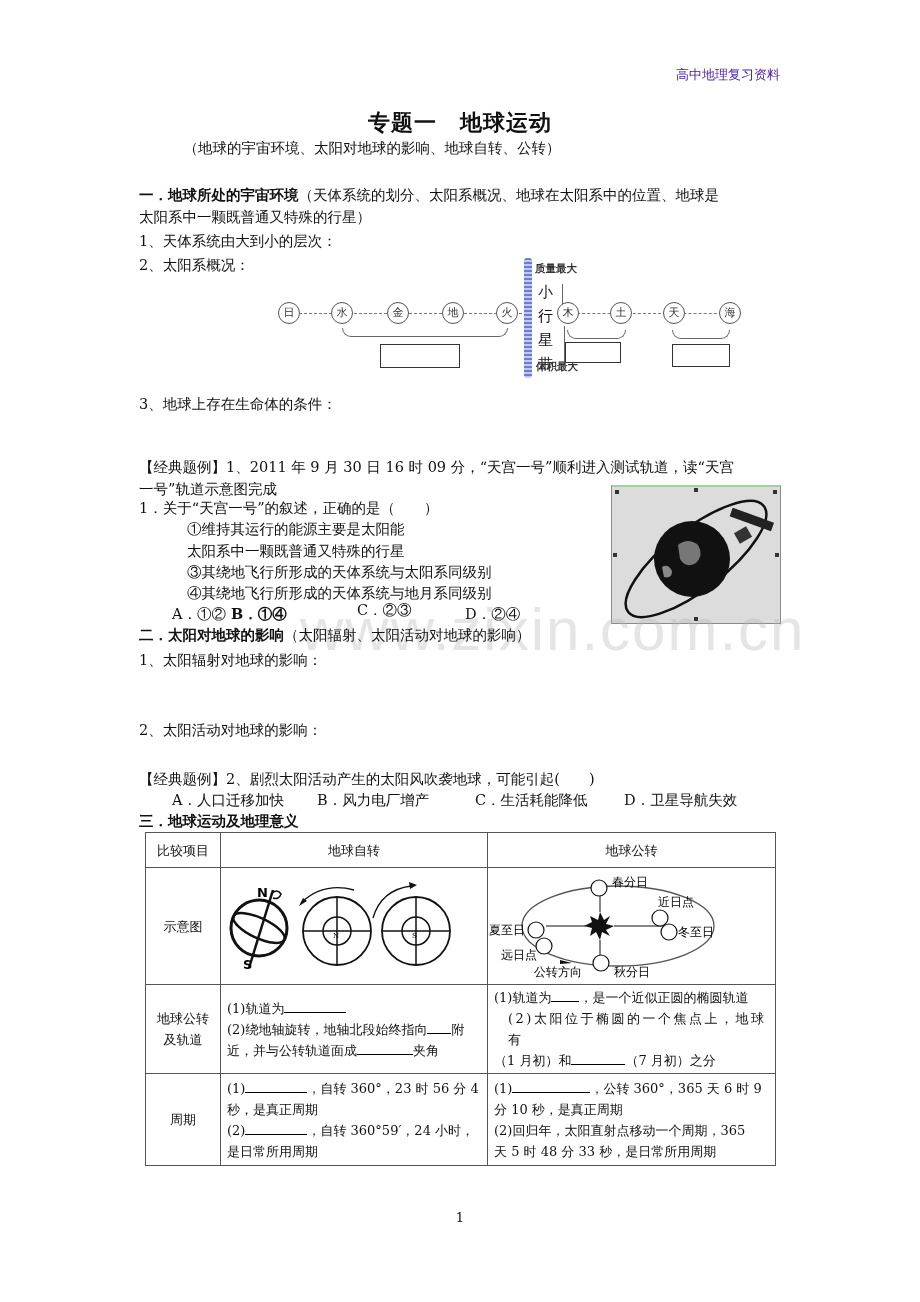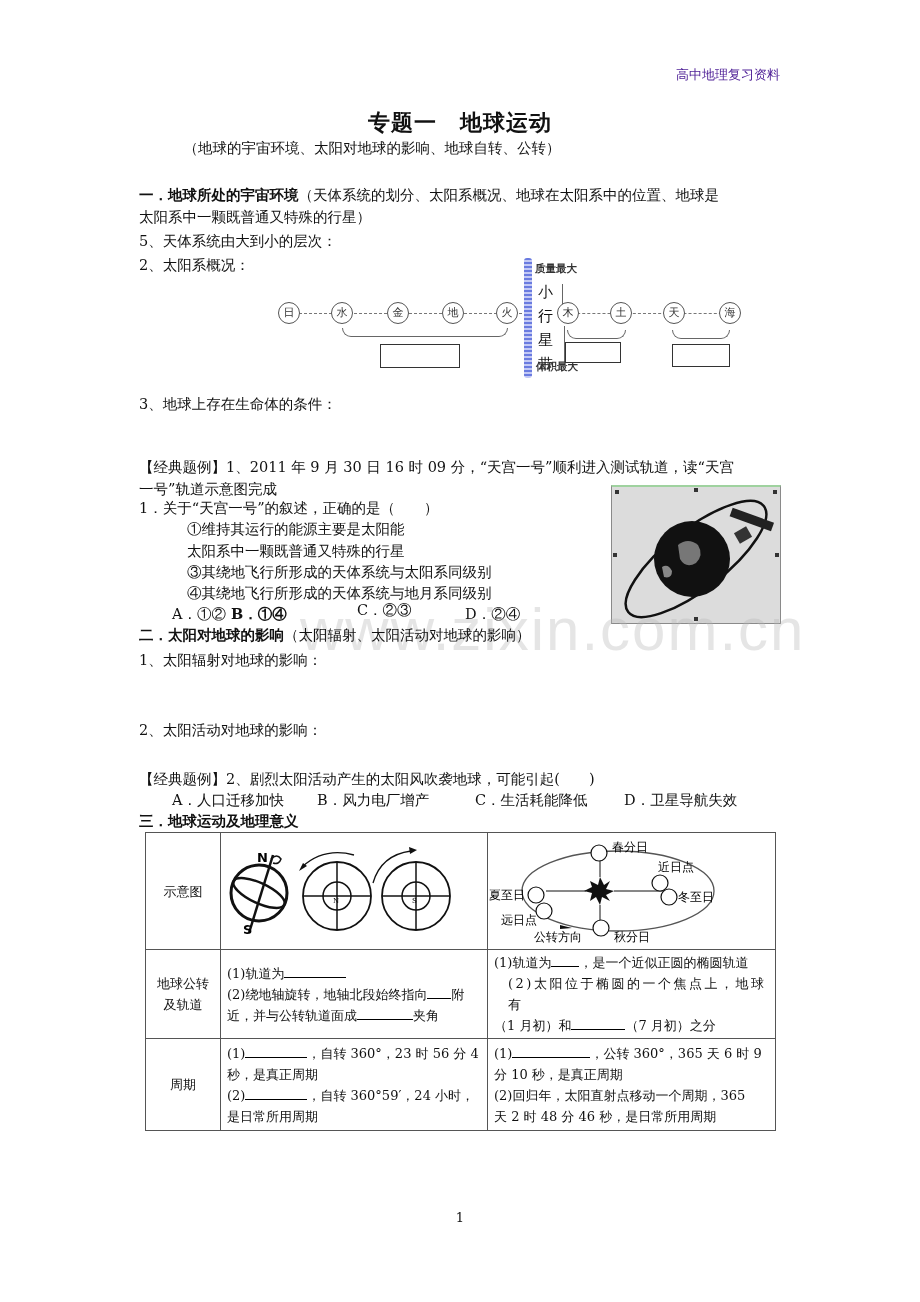--- a/index.html
+++ b/index.html
@@ -39,21 +39,21 @@
 <body>
 
 <div class="abs header-note">高中地理复习资料</div>
 <div class="abs title">专题一　地球运动</div>
 <div class="abs subtitle">（地球的宇宙环境、太阳对地球的影响、地球自转、公转）</div>
 
 <div class="abs t14" style="top:185px;left:139px;">
   <span class="bold">一．地球所处的宇宙环境</span><span>（天体系统的划分、太阳系概况、地球在太阳系中的位置、地球是</span>
 </div>
 <div class="abs t14" style="top:207px;left:139px;">太阳系中一颗既普通又特殊的行星）</div>
-<div class="abs t14" style="top:231px;left:139px;">5、天体系统由大到小的层次：</div>
+<div class="abs t14" style="top:231px;left:139px;">1、天体系统由大到小的层次：</div>
 <div class="abs t14" style="top:255px;left:139px;">2、太阳系概况：</div>
 
 <div class="solar">
   <div class="dash" style="left:22px;top:55px;width:228px;"></div>
   <div class="dash" style="left:290px;top:55px;width:170px;"></div>
   <div class="planet" style="left:6px;top:44px;">日</div>
   <div class="planet" style="left:59px;top:44px;">水</div>
   <div class="planet" style="left:115px;top:44px;">金</div>
   <div class="planet" style="left:170px;top:44px;">地</div>
   <div class="planet" style="left:224px;top:44px;">火</div>
@@ -127,20 +127,25 @@
 
 <div class="abs t14 bold" style="top:811px;left:139px;">三．地球运动及地理意义</div>
 
 <table class="cmp">
   <colgroup>
       <col style="width:75px">
       <col style="width:267px">
       <col style="width:288px">
     </colgroup>
   <tbody>
+      <tr>
+    <td class="hdr">比较项目</td>
+    <td class="hdr">地球自转</td>
+    <td class="hdr">地球公转</td>
+  </tr>
   <tr style="height:112px;">
     <td class="lbl">示意图</td>
     <td style="padding:0;">
       <svg width="267" height="110" viewBox="0 0 267 110">
         <circle cx="38" cy="60" r="28" fill="none" stroke="#111" stroke-width="3"></circle>
         <ellipse cx="38" cy="60" rx="28" ry="10" transform="rotate(25 38 60)" fill="none" stroke="#111" stroke-width="2.5"></ellipse>
         <line x1="52" y1="22" x2="28" y2="100" stroke="#111" stroke-width="2.5"></line>
         <text x="36" y="29" font-size="13" font-weight="bold" font-family="DejaVu Sans, sans-serif">N</text>
         <text x="22" y="101" font-size="13" font-weight="bold" font-family="DejaVu Sans, sans-serif">S</text>
         <path d="M50 26 q6 -6 10 0 q-2 6 -8 4" fill="none" stroke="#111" stroke-width="1.5"></path>
@@ -208,19 +213,19 @@
     <td>
       <div><span>(1)</span><span class="blank" style="width:62px"></span><span>，自转 360°，23 时 56 分 4</span></div>
       <div>秒，是真正周期</div>
       <div><span>(2)</span><span class="blank" style="width:62px"></span><span>，自转 360°59′，24 小时，</span></div>
       <div>是日常所用周期</div>
     </td>
     <td>
       <div><span>(1)</span><span class="blank" style="width:78px"></span><span>，公转 360°，365 天 6 时 9</span></div>
       <div>分 10 秒，是真正周期</div>
       <div>(2)回归年，太阳直射点移动一个周期，365</div>
-      <div>天 2 时 48 分 46 秒，是日常所用周期</div>
+      <div>天 5 时 48 分 33 秒，是日常所用周期</div>
     </td>
   </tr>
 </tbody>
   </table>
 
 <div class="abs pageno">1</div>
 
 </body></html>

